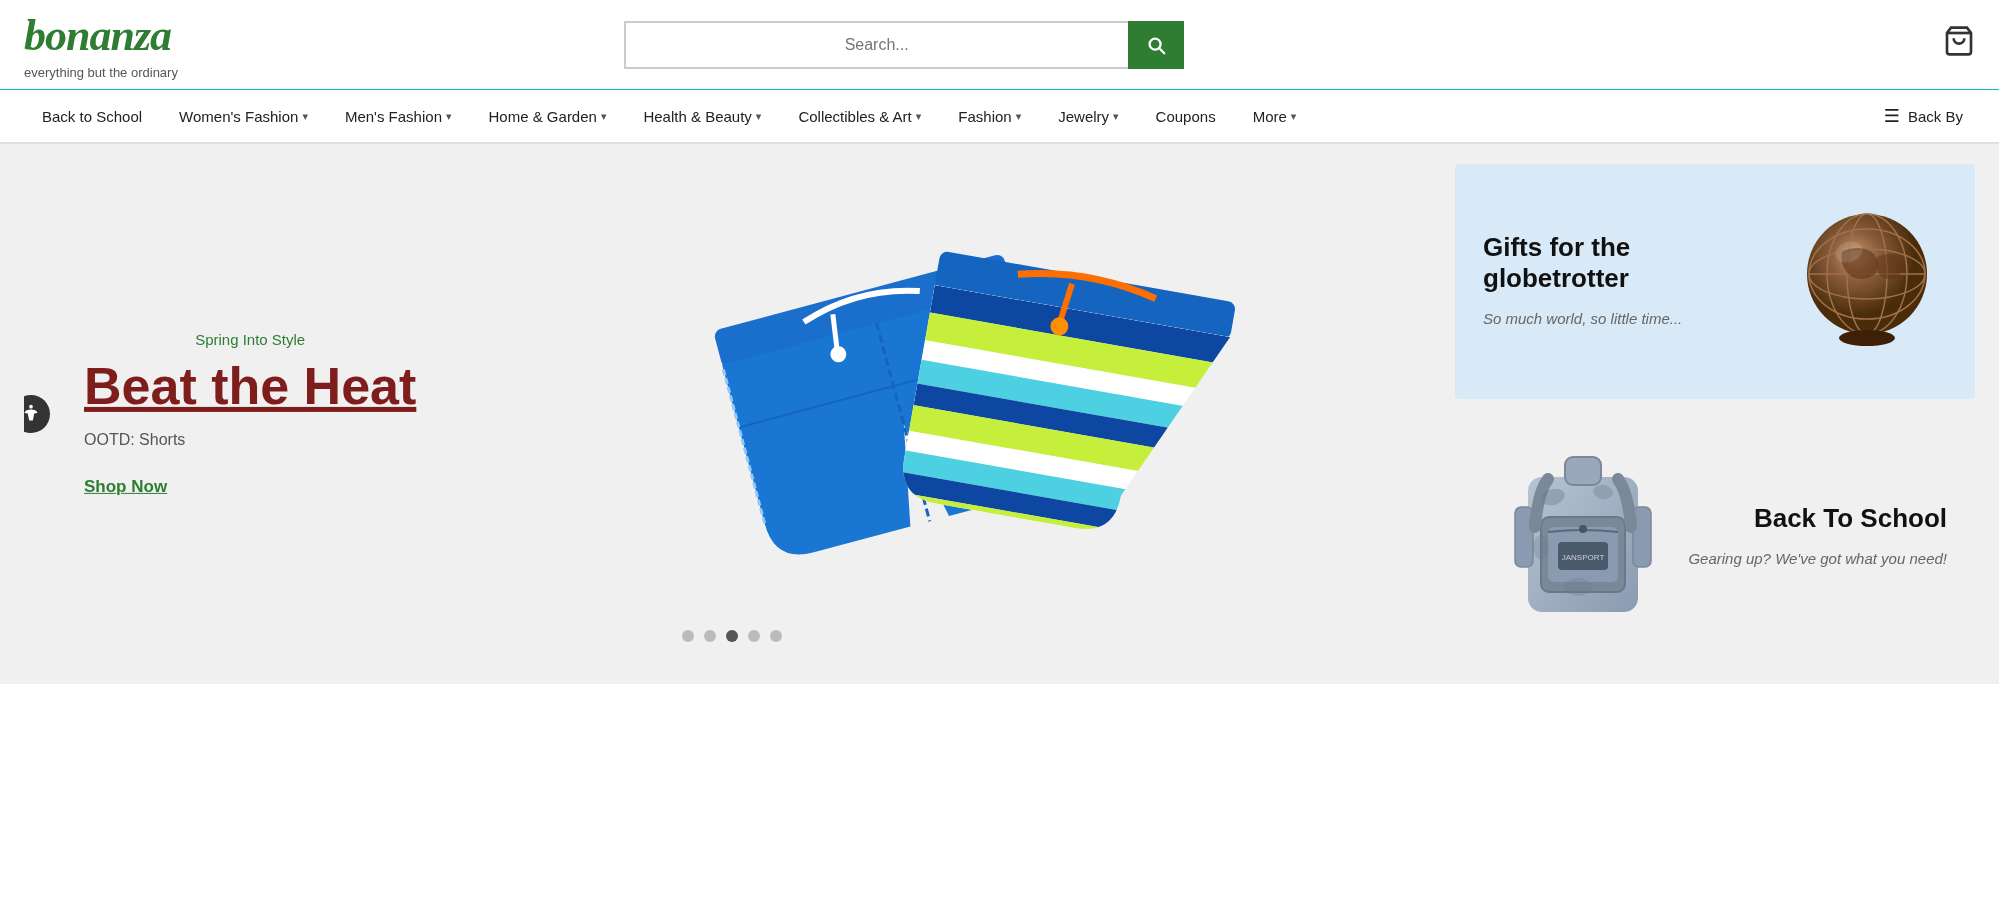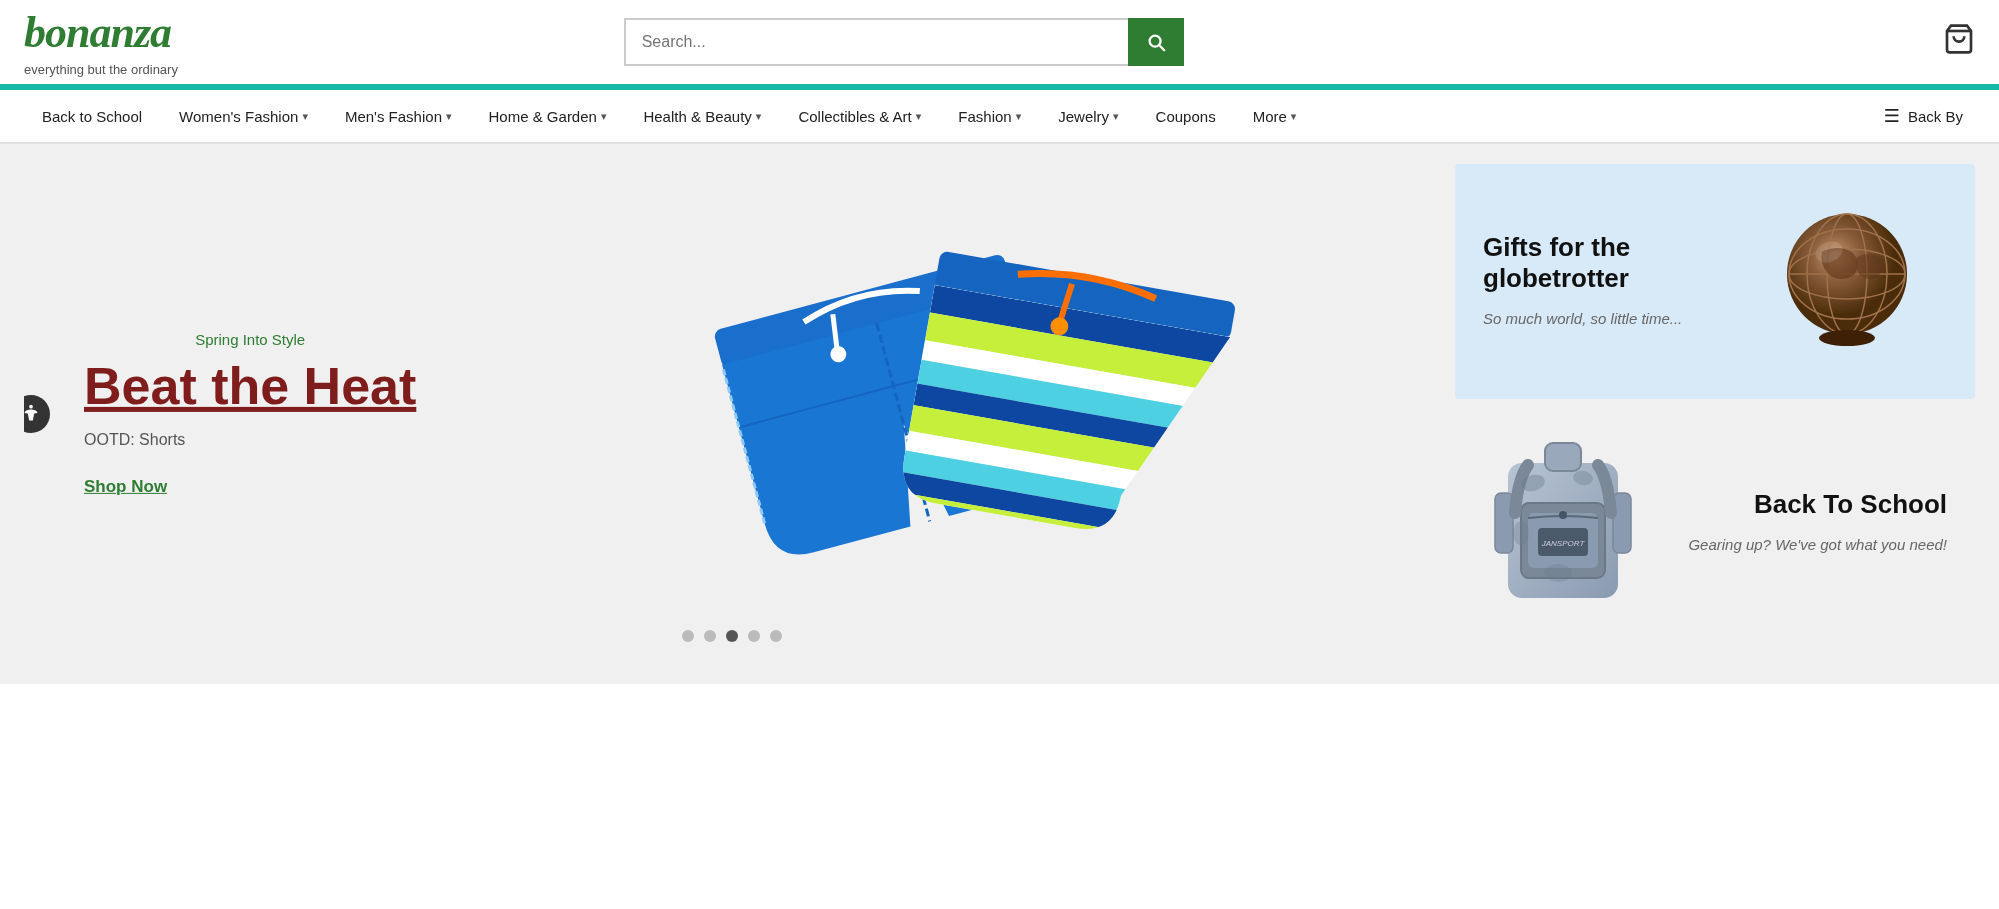--- a/index.html
+++ b/index.html
@@ -4,21 +4,21 @@
   <style>
     * { margin: 0; padding: 0; box-sizing: border-box; }
     body { font-family: Arial, sans-serif; background: #fff; width: 1999px; overflow-x: hidden; }
 
     
     .header {
       display: flex;
       align-items: center;
       padding: 12px 24px;
       background: #fff;
-      border-bottom: 6px solid #14b8a6;
+      border-bottom: 1px solid #14b8a6;
       height: 90px;
     }
     .logo-area {
       display: flex;
       flex-direction: column;
       min-width: 220px;
     }
     .logo-text {
       font-size: 42px;
       font-weight: bold;
@@ -39,20 +39,21 @@
     }
     .search-input {
       flex: 1;
       height: 48px;
       border: 2px solid #ccc;
       border-right: none;
       padding: 0 16px;
       font-size: 16px;
       outline: none;
       color: #999;
+      text-align: center;
     }
     .search-btn {
       width: 56px;
       height: 48px;
       background: #2e7d32;
       border: none;
       cursor: pointer;
       display: flex;
       align-items: center;
       justify-content: center;
@@ -208,20 +209,21 @@
       cursor: pointer;
     }
     .dot.active { background: #555; }
 
     
     .right-sidebar {
       width: 520px;
       margin-left: 16px;
       display: flex;
       flex-direction: column;
+      gap: 14px;
     }
     .promo-card {
       background: #d8eaf8;
       border-radius: 4px;
       display: flex;
       align-items: center;
       padding: 24px 28px;
       min-height: 235px;
       position: relative;
       overflow: hidden;
@@ -238,23 +240,22 @@
     .promo-card-desc {
       font-size: 15px;
       color: #666;
       line-height: 1.5;
       font-style: italic;
     }
     .promo-card-img {
       width: 180px;
       display: flex;
       align-items: center;
-      justify-content: flex-start;
+      justify-content: flex-end;
       flex-shrink: 0;
-      font-style: italic;
     }
 
     
     .globe-container {
       width: 160px;
       height: 160px;
     }
 
     
     .backpack-container {

